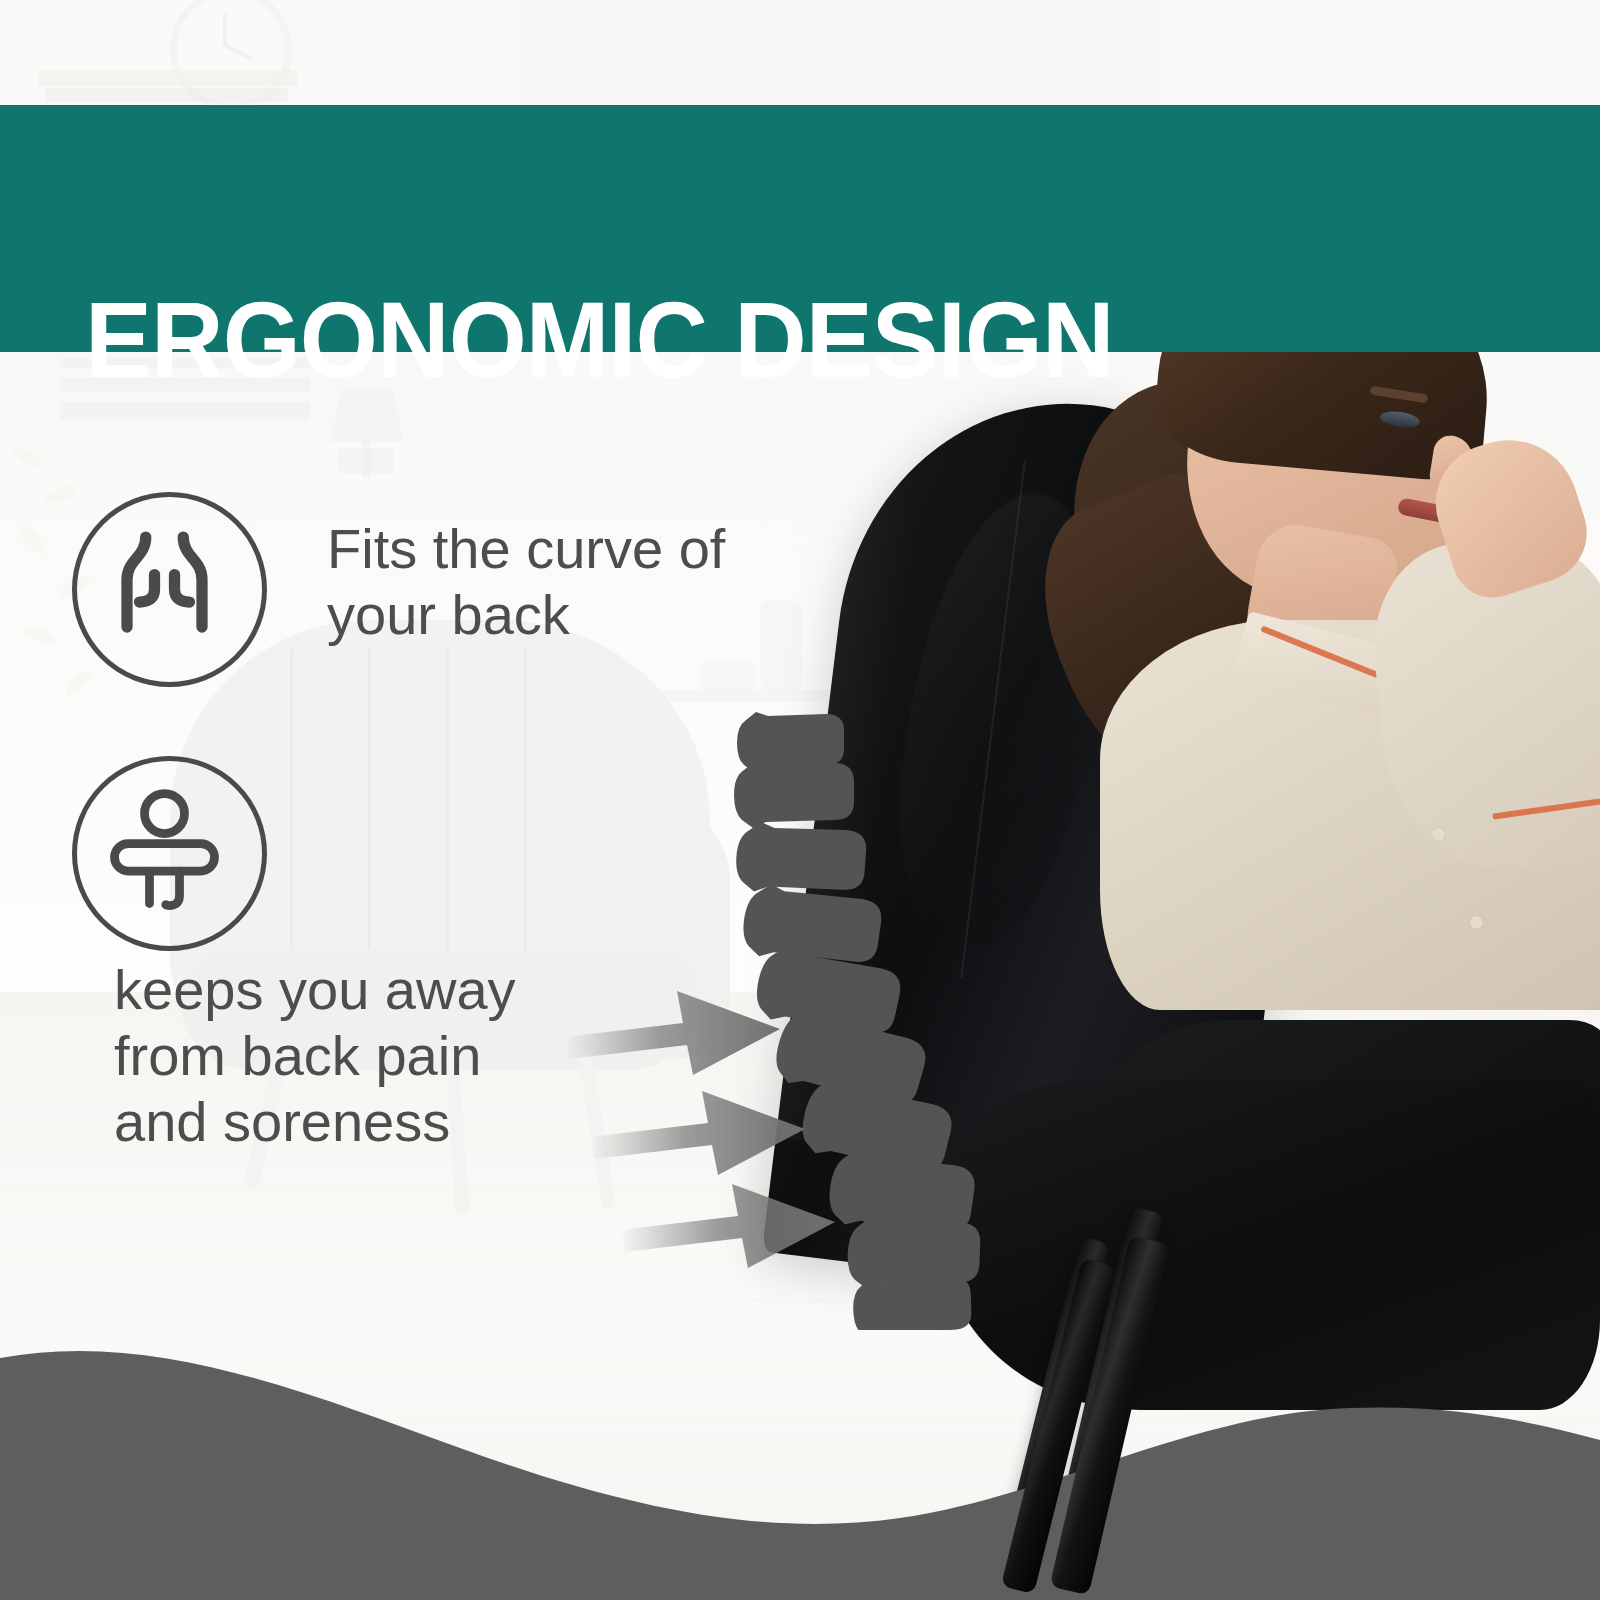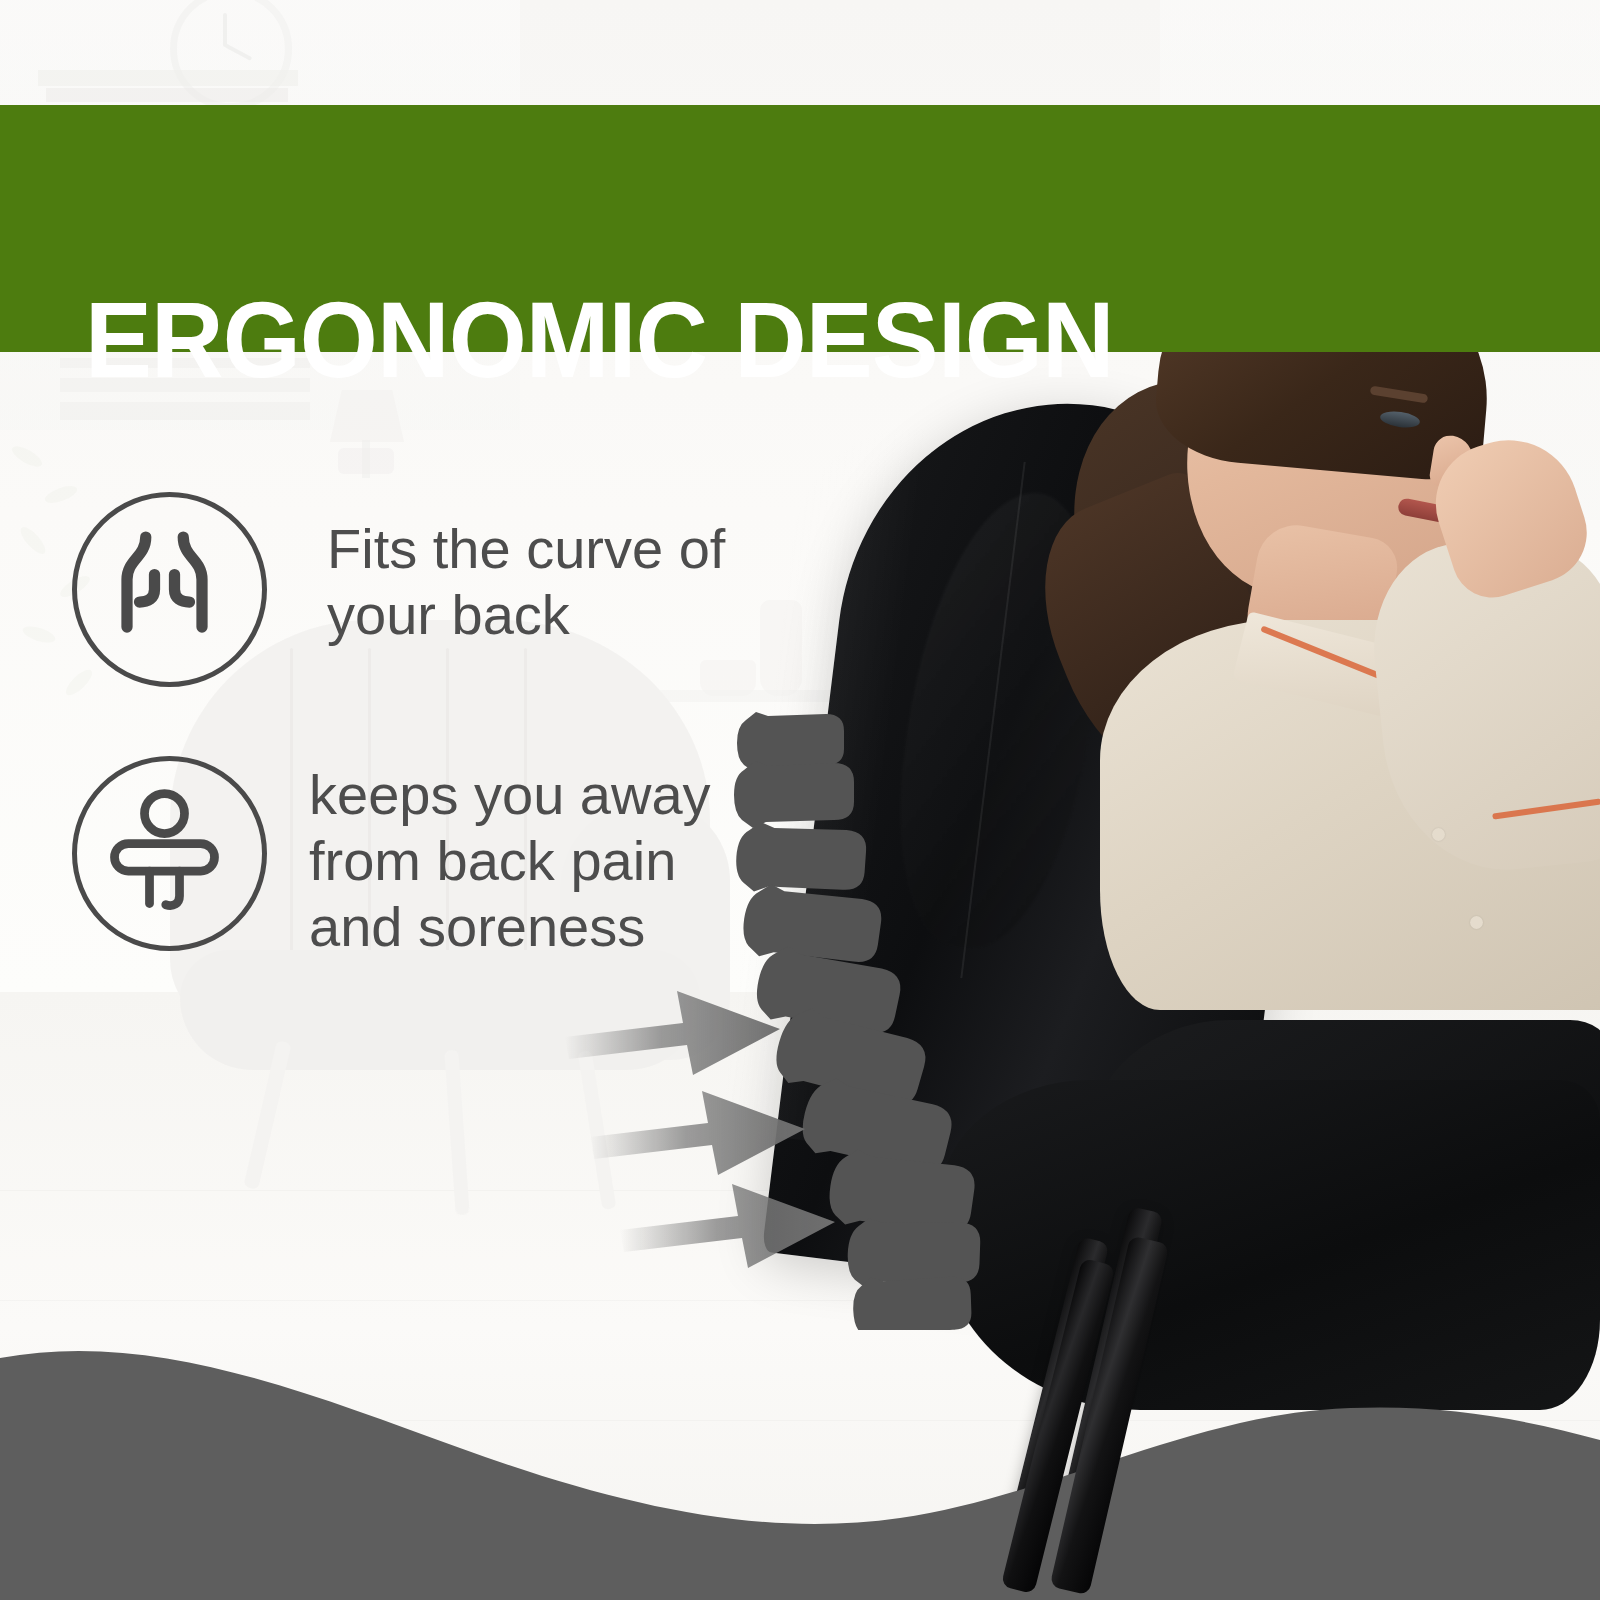--- a/index.html
+++ b/index.html
@@ -106,33 +106,33 @@
       border-radius:90px 100px 50px 120px/110px 90px 60px 140px;transform:rotate(-6deg);}
   .w-hand{position:absolute;left:400px;top:200px;width:140px;height:150px;
       background:linear-gradient(150deg,#f0cdb3,#dbae93);border-radius:60px 70px 50px 40px;transform:rotate(-18deg);}
   .w-piping{position:absolute;background:#d9663a;border-radius:3px;opacity:.85;}
   .w-collar{position:absolute;left:198px;top:392px;width:180px;height:70px;
       background:linear-gradient(160deg,#efe7da,#ddd2c1);
       border-radius:10px 70px 60px 14px;transform:rotate(14deg);}
   .w-btn{position:absolute;width:13px;height:13px;border-radius:50%;background:#e5dccd;box-shadow:0 0 2px rgba(0,0,0,.12);}
 
   
-  .banner{position:absolute;left:0;top:105px;width:1600px;height:247px;background:#4d7c0f;}
+  .banner{position:absolute;left:0;top:105px;width:1600px;height:247px;background:#0f766e;}
   .banner-title{position:absolute;left:85px;top:181px;
       font-size:108px;font-weight:bold;color:#ffffff;letter-spacing:-1px;
       line-height:1;white-space:nowrap;
       transform:scaleX(.93);transform-origin:left top;}
 
   
   .feature{position:absolute;display:flex;align-items:flex-start;}
   .f-icon{width:185px;height:185px;border-radius:50%;border:5px solid #4a4a4a;
       flex:0 0 auto;position:relative;}
   .f-text{margin-left:42px;font-size:56px;line-height:1.18;color:#4d4d4d;font-weight:400;white-space:pre-line;}
   #feature-1{left:72px;top:492px;gap:18px;}
-  #feature-2{left:72px;top:756px;}
+  #feature-2{left:72px;top:756px;flex-direction:column;}
   #feature-2 .f-text{margin-top:6px;}
   #feature-1 .f-text{margin-top:24px;}
 
   
   .arrow{position:absolute;}
 
   
   .wave{position:absolute;left:0;bottom:0;width:1600px;height:330px;}
 
   

